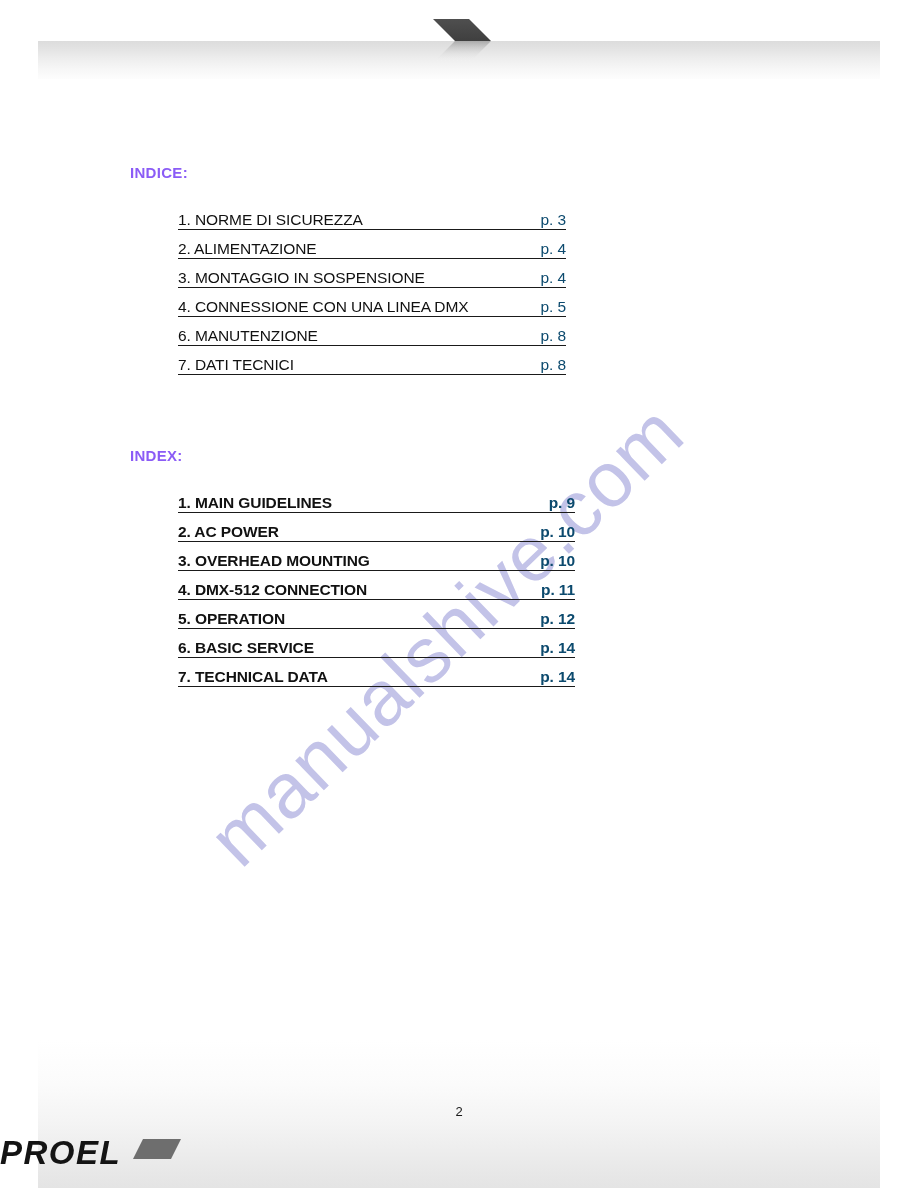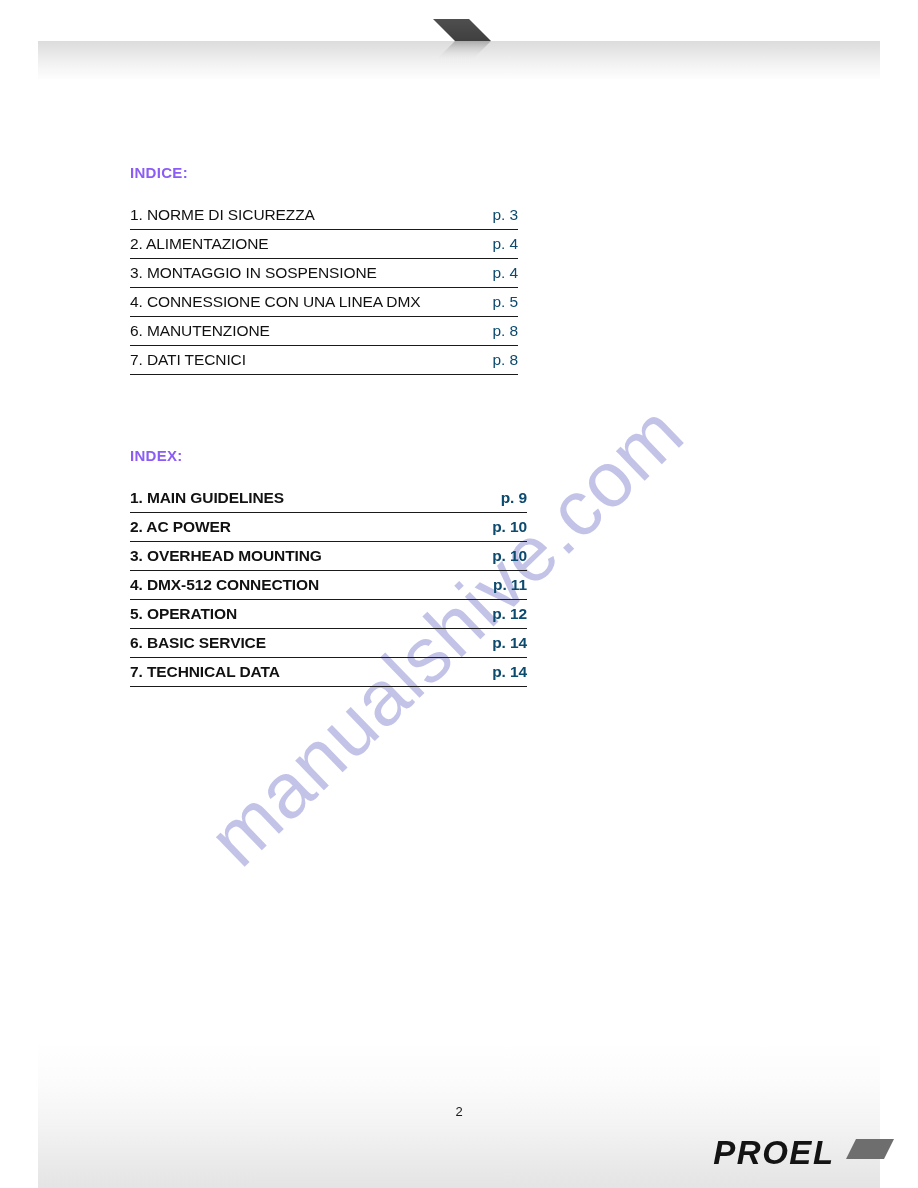--- a/index.html
+++ b/index.html
@@ -61,21 +61,21 @@
     width: 918px;
     text-align: center;
     font-size: 13px;
     color: #1a1a1a;
   }
   #footer-logo {
     position: absolute;
     left: 0;
     top: 1134px;
     width: 896px;
-    text-align: right;
+    text-align: left;
     white-space: nowrap;
   }
   #proel-wordmark {
     font-family: "Liberation Sans", sans-serif;
     font-weight: bold;
     font-style: italic;
     font-size: 33px;
     letter-spacing: 1.5px;
     color: #141414;
     vertical-align: middle;
@@ -121,24 +121,25 @@
     line-height: 18px;
   }
   .toc-list {
     margin: 0;
     padding: 0;
     list-style: none;
   }
   .toc-row {
     position: relative;
     display: flex;
-    align-items: center;
+    align-items: flex-end;
     height: 29px;
     border-bottom: 1.6px solid #1a1a1a;
     box-sizing: border-box;
+    margin-left: 48px;
   }
   #toc-it .toc-row { width: 388px; }
   #toc-en .toc-row { width: 397px; font-weight: bold; }
   .toc-title {
     font-size: 15.5px;
     color: #111111;
     white-space: nowrap;
     letter-spacing: -0.1px;
   }
   .toc-page {

